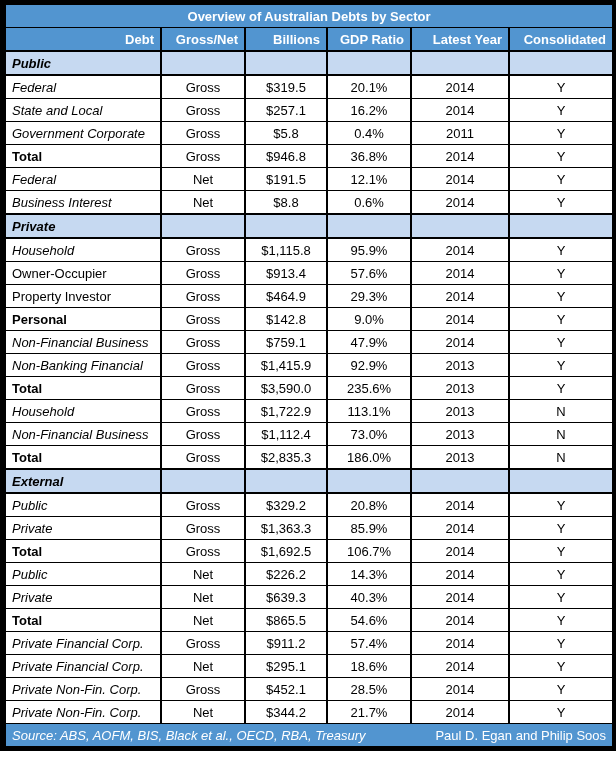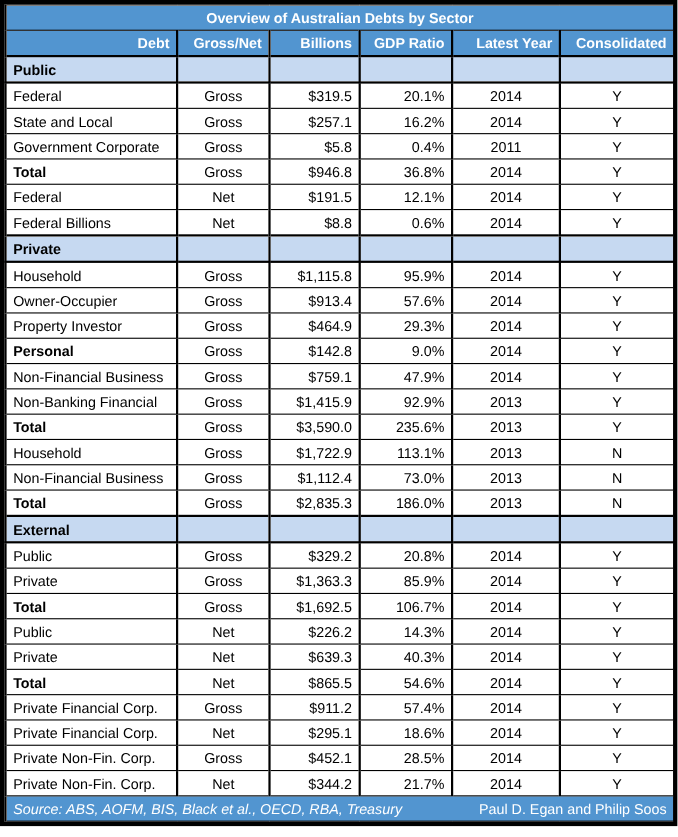--- a/index.html
+++ b/index.html
@@ -56,23 +56,23 @@
     border-bottom-width: 2px;
   }
   
   tr.section td {
     background: var(--sec-blue, #c6d9f1);
     border-top-width: 2px;
     border-bottom-width: 2px;
     font-weight: bold;
   }
   
-  .num { text-align: right; padding-right: 10px; }
+  .num { text-align: center; padding-right: 10px; }
   .ctr { text-align: center; }
-  .ind0 { padding-left: 7px; }
+  .ind0 { padding-left: 7px; font-style: italic; }
   .ind1 { padding-left: 23px; font-weight: bold; }
   .ind2 { padding-left: 38px; margin-top: 35px; }
   
   td.footer-cell {
     background: var(--hdr-blue, #5295d0);
     color: #ffffff;
     border-top-width: 2px;
     height: 24px;
     padding: 0 7px;
   }
@@ -155,21 +155,21 @@
           </tr>
           <tr>
             <td class="ind0">Federal</td>
             <td class="ctr">Net</td>
             <td class="num">$191.5</td>
             <td class="num">12.1%</td>
             <td class="ctr">2014</td>
             <td class="ctr">Y</td>
           </tr>
           <tr>
-            <td class="ind0">Federal Billions</td>
+            <td class="ind0">Business Interest</td>
             <td class="ctr">Net</td>
             <td class="num">$8.8</td>
             <td class="num">0.6%</td>
             <td class="ctr">2014</td>
             <td class="ctr">Y</td>
           </tr>
           <tr class="section">
             <td class="ind0">Private</td>
             <td></td>
             <td></td>

